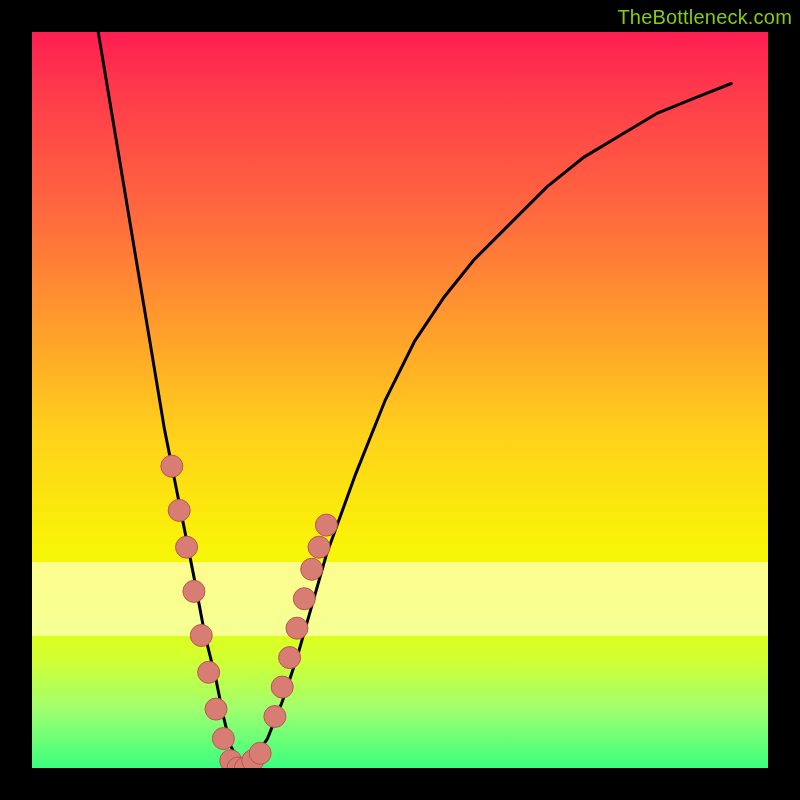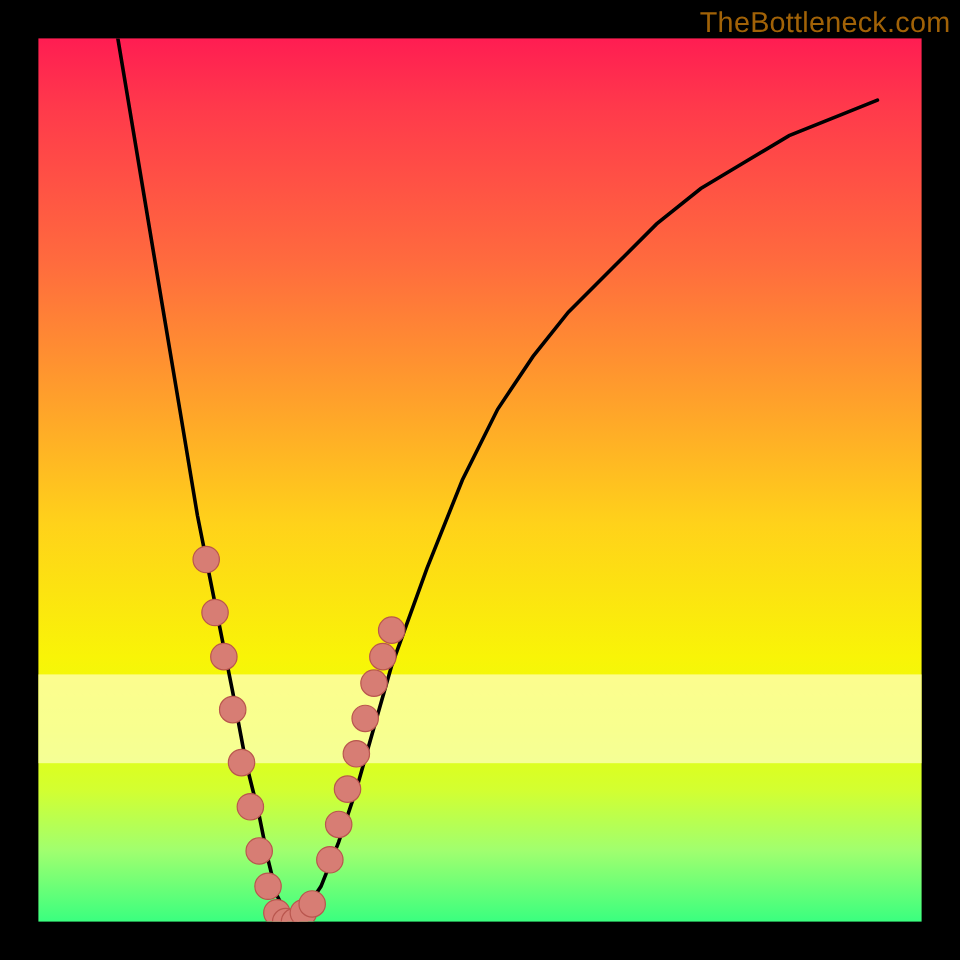--- a/index.html
+++ b/index.html
@@ -41,22 +41,22 @@
   .band {
     position: absolute;
     left: 0;
     width: 100%;
     background: rgba(255,255,200,0.7);
   }
   .watermark {
     position: absolute;
     top: 6px;
     right: 8px;
-    color: #a16207;
-    font-size: 24px;
+    color: #84cc16;
+    font-size: 20px;
     font-weight: 500;
     letter-spacing: 0.2px;
   }
   svg.curve {
     position: absolute;
     left: 0;
     top: 0;
   }
 </style>
 </head>

